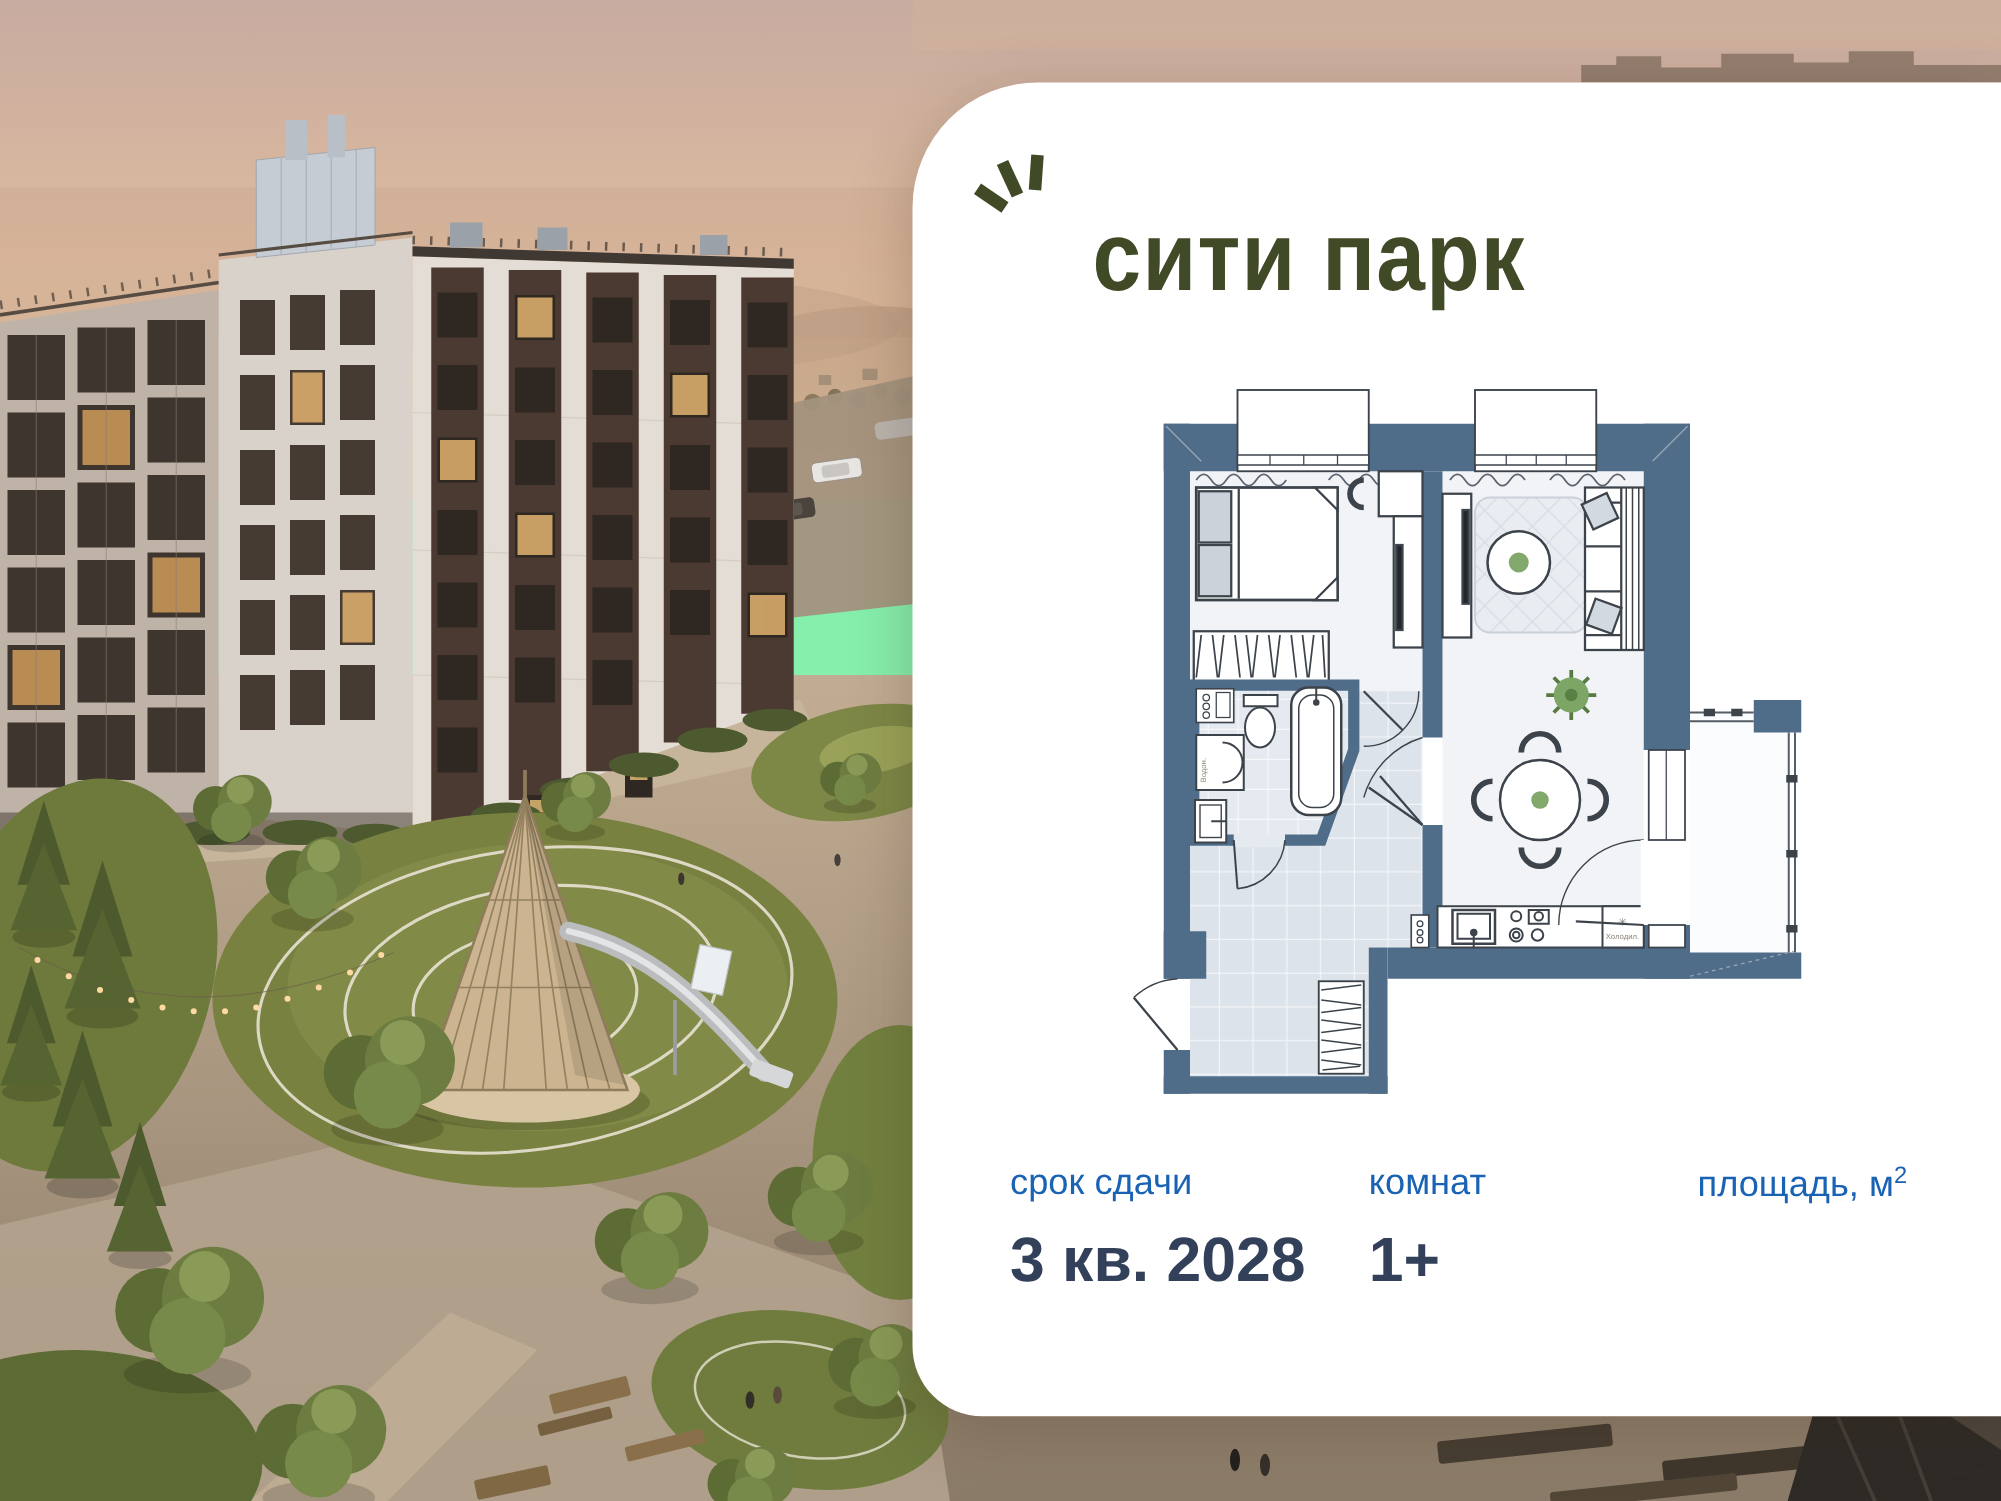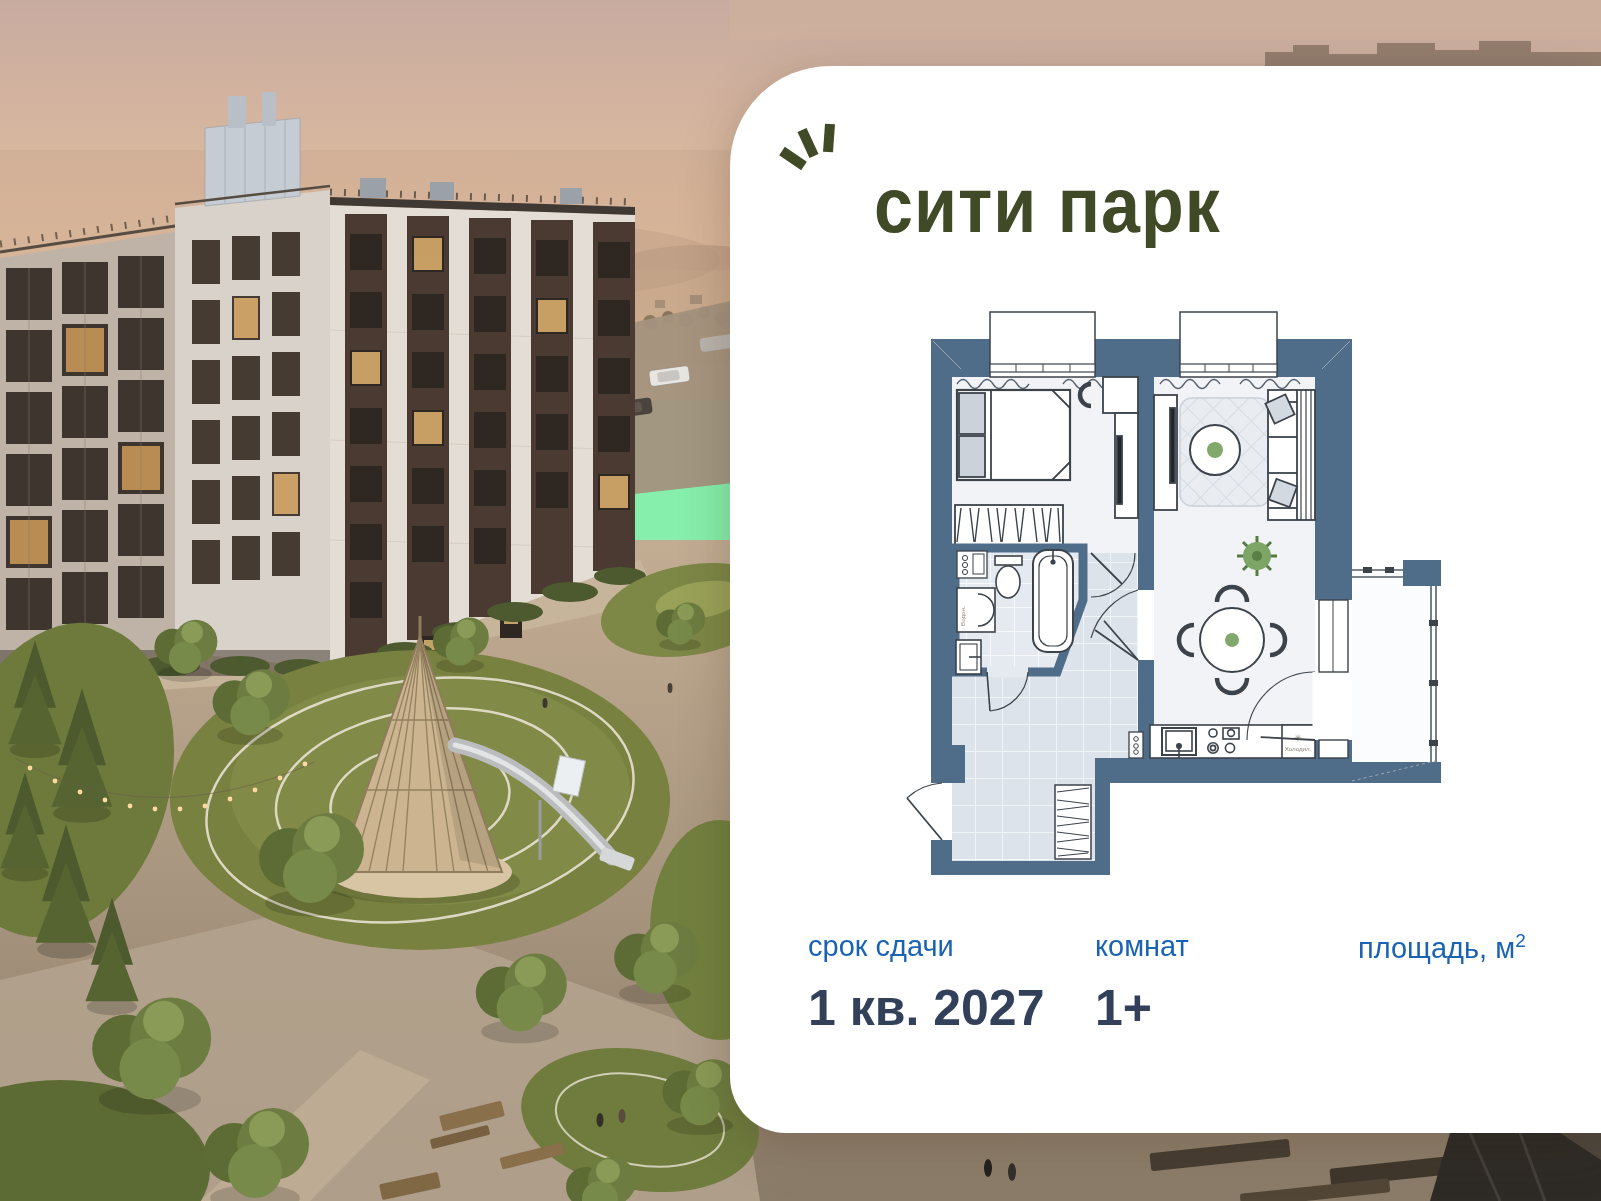--- a/index.html
+++ b/index.html
@@ -556,21 +556,21 @@
             <rect x="534" y="420" width="9" height="6"></rect>
         </g>
       </g>
 
       <text transform="rotate(-90 70 306)" x="70" y="306" font-size="6.2" fill="#8d8577" font-family="Liberation Sans, sans-serif">Водон.</text>
     </svg>
 
     <div class="info">
       <div class="info-col col-1">
         <div class="lbl">срок сдачи</div>
-        <div class="val">1 кв. 2027</div>
+        <div class="val">3 кв. 2028</div>
       </div>
       <div class="info-col col-2">
         <div class="lbl">комнат</div>
         <div class="val">1+</div>
       </div>
       <div class="info-col col-3">
         <div class="lbl"><span>площадь, м</span><sup>2</sup></div>
       </div>
     </div>
   </div>

